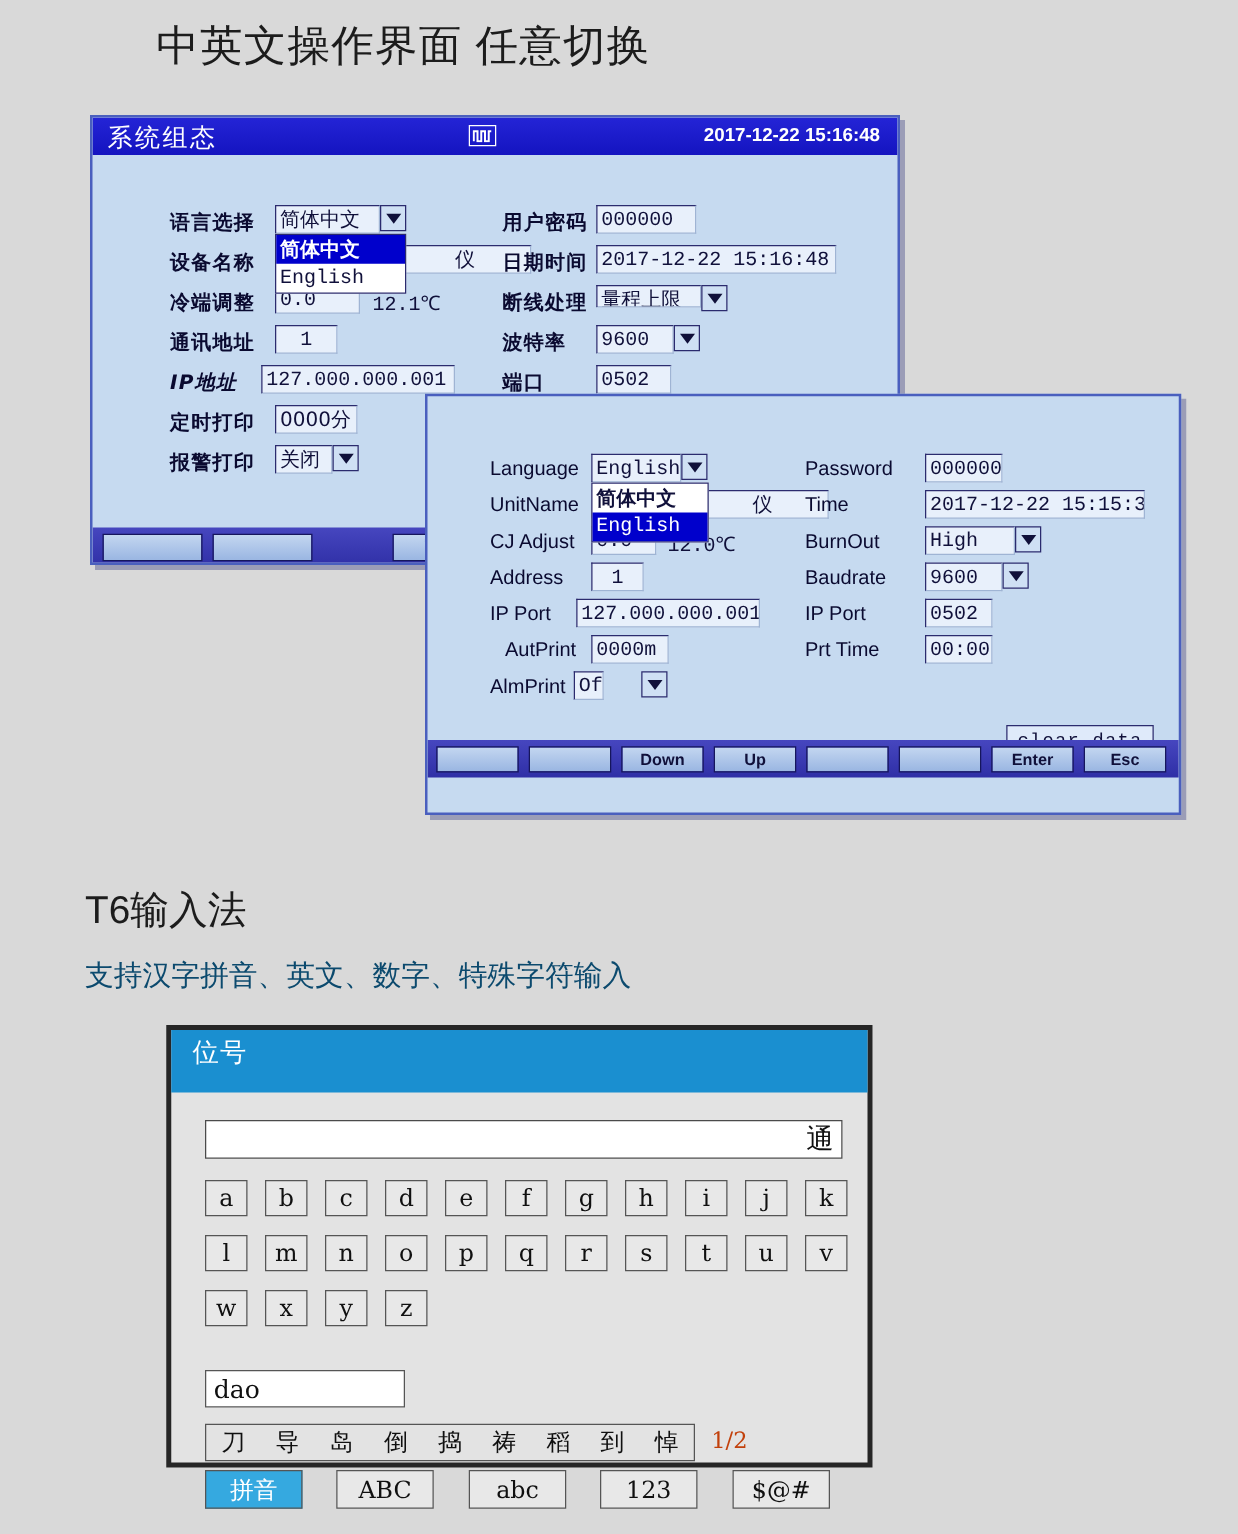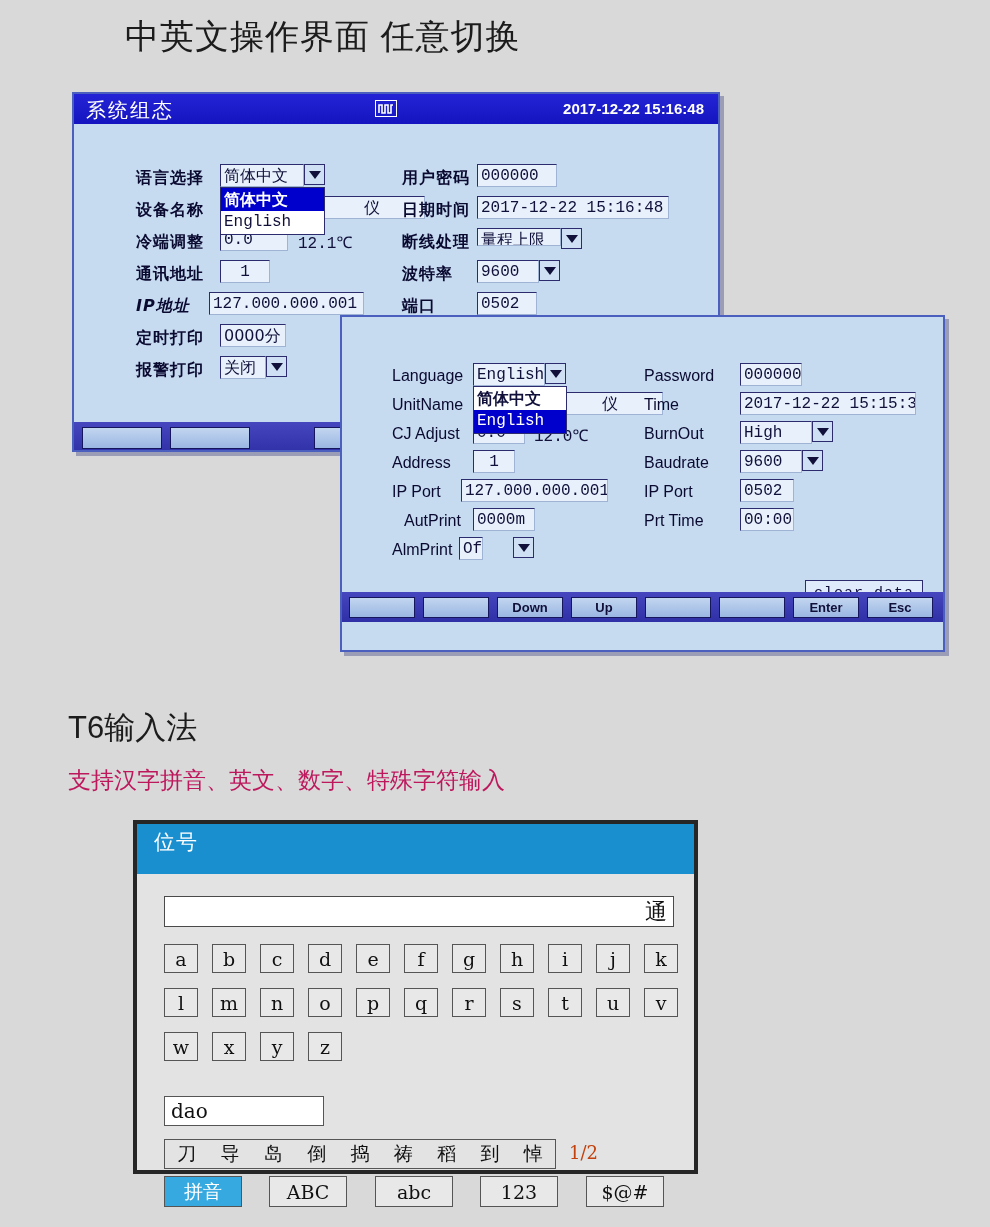--- a/index.html
+++ b/index.html
@@ -34,21 +34,21 @@
     font-weight: 400;
     color: #1c1c1c;
     white-space: nowrap;
   }
   .subheading {
     position: absolute;
     left: 68px;
     top: 765px;
     font-size: 23px;
     font-weight: 400;
-    color: #be185d;
+    color: #0c4a6e;
     white-space: nowrap;
   }
 
   
   .instr-window {
     position: absolute;
     box-sizing: border-box;
     background: #c6daf0;
     border: 2px solid #4a5fbe;
     box-shadow: 4px 4px 0 rgba(40,45,120,0.35);

